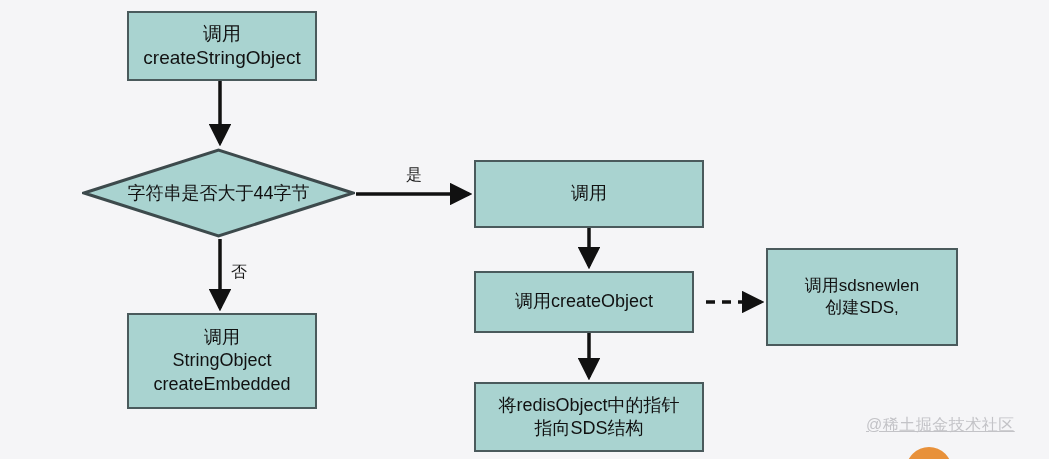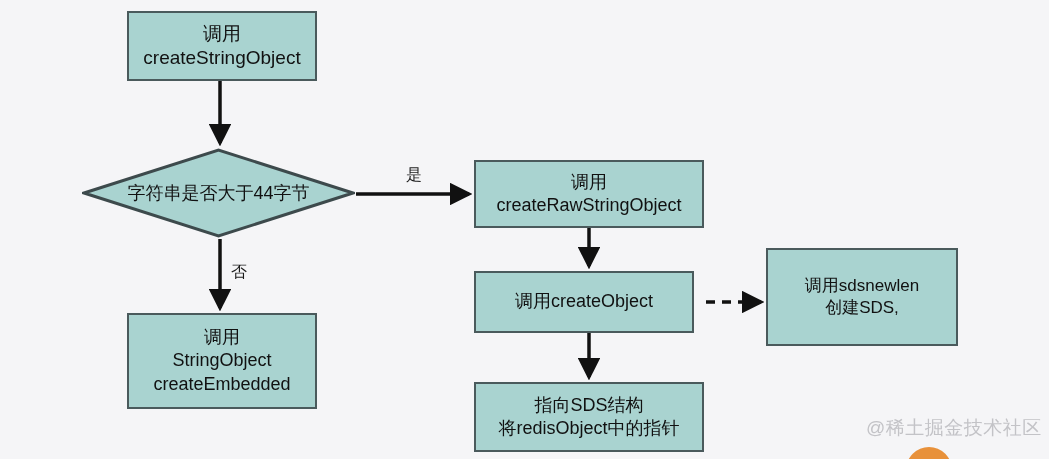--- a/index.html
+++ b/index.html
@@ -98,25 +98,26 @@
     z-index: 4;
     white-space: nowrap;
   }
   #edge-label-yes { left: 406px; top: 165px; }
   #edge-label-no  { left: 231px; top: 262px; }
 
   #watermark {
     position: absolute;
     left: 866px;
     top: 415px;
-    font-size: 19px;
+    font-size: 16px;
     color: #c3c3c7;
     letter-spacing: 0.5px;
     white-space: nowrap;
     z-index: 5;
+    text-decoration: underline;
   }
   #orange-blob {
     position: absolute;
     left: 906px;
     top: 447px;
     width: 46px;
     height: 46px;
     border-radius: 50%;
     background: #e8913a;
     z-index: 2;
@@ -163,34 +164,33 @@
   <div class="edge-label" id="edge-label-no">否</div>
 
   <div class="node" id="node-create-embedded">
     <span class="ln">调用</span>
     <span class="ln">StringObject</span>
     <span class="ln">createEmbedded</span>
   </div>
 
   <div class="node" id="node-create-raw">
     <span class="ln">调用</span>
-    <span class="ln">createRawStringObject</span>
   </div>
 
   <div class="node" id="node-create-object">
     <span class="ln">调用createObject</span>
   </div>
 
   <div class="node" id="node-sdsnewlen">
     <span class="ln">调用sdsnewlen</span>
     <span class="ln">创建SDS,</span>
   </div>
 
   <div class="node" id="node-point-sds">
+    <span class="ln">将redisObject中的指针</span>
     <span class="ln">指向SDS结构</span>
-    <span class="ln">将redisObject中的指针</span>
   </div>
 
   <div id="orange-blob"></div>
 
   <div id="watermark">@稀土掘金技术社区</div>
 
 </div>
 
 </body></html>

